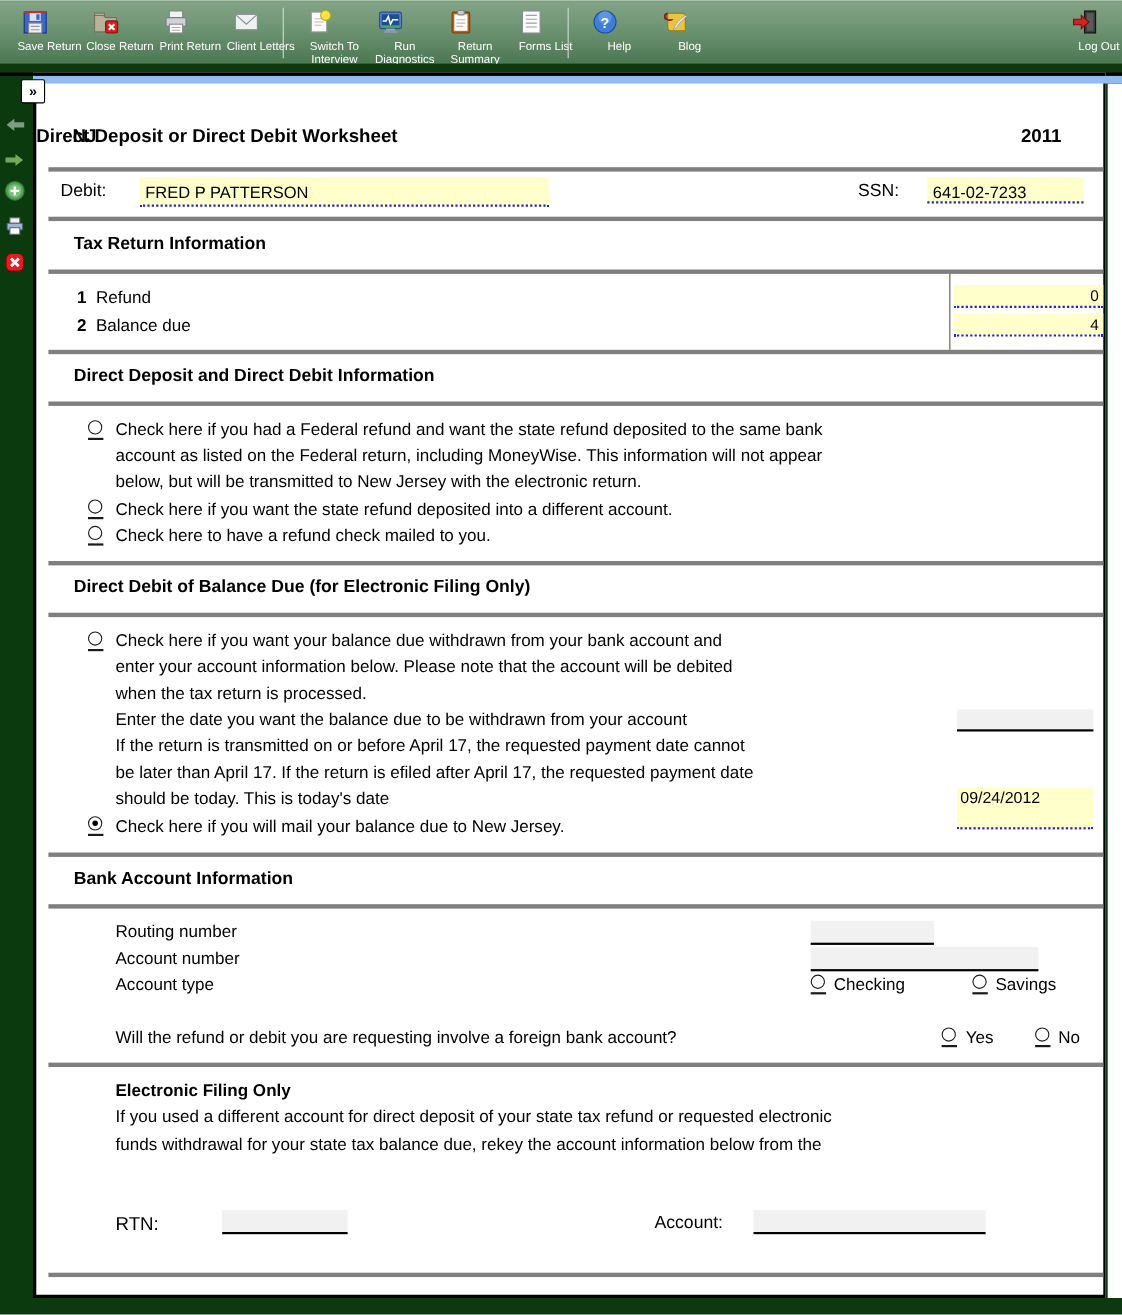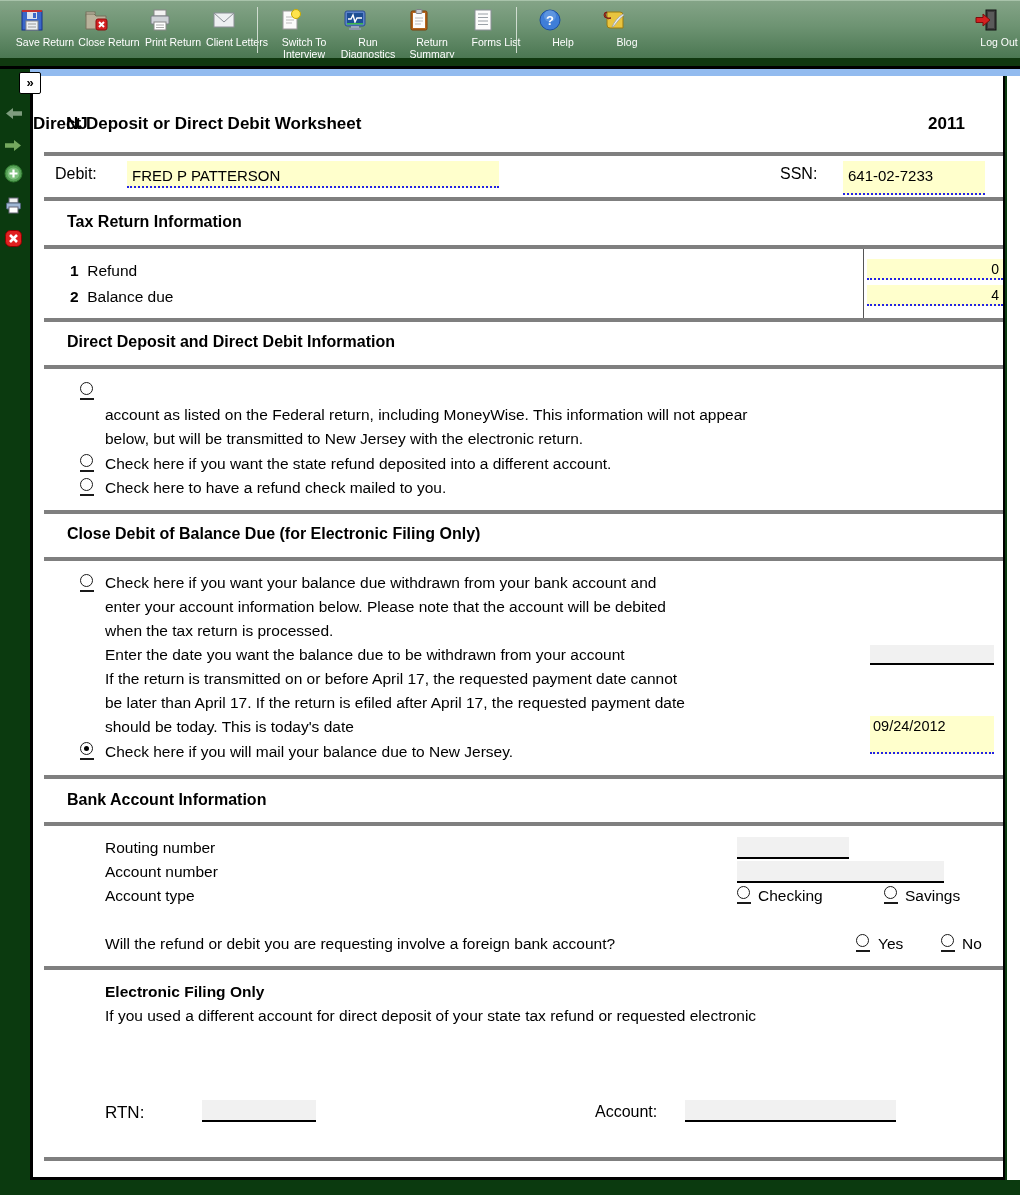--- a/index.html
+++ b/index.html
@@ -242,21 +242,21 @@
 <div class="panel">
 
   <div class="hdr-state" style="top:45px">NJ</div>
   <div class="hdr-title" style="top:45px">Direct Deposit or Direct Debit Worksheet</div>
   <div class="hdr-year" style="top:45px">2011</div>
   <div class="hline" style="top:83px"></div>
 
   <div class="txt" style="left:22px;top:96px;font-size:16px">Debit:</div>
   <div class="field-y" style="left:94px;top:92px;width:372px;height:27px;padding:6px 0 0 5px;font-size:15px">FRED P PATTERSON</div>
   <div class="txt" style="left:747px;top:96px;font-size:16px">SSN:</div>
-  <div class="field-y" style="left:810px;top:92px;width:142px;height:34px;padding:6px 0 0 5px;font-size:15px">641-02-7233</div>
+  <div class="field-y" style="left:810px;top:92px;width:142px;height:24px;padding:6px 0 0 5px;font-size:15px">641-02-7233</div>
   <div class="hline" style="top:128px"></div>
 
   <div class="sechead" style="top:144px">Tax Return Information</div>
   <div class="hline" style="top:176px"></div>
 
   <div class="abs" style="left:830px;top:180px;width:1px;height:69px;background:#555"></div>
   <div class="txt" style="left:37px;top:193px">
     <span class="rownum">1</span>&nbsp;&nbsp;<span>Refund</span>
   </div>
   <div class="field-y amt" style="top:190px">0</div>
@@ -265,36 +265,37 @@
   </div>
   <div class="field-y amt" style="top:216px">4</div>
   <div class="hline" style="top:249px"></div>
 
   <div class="sechead" style="top:264px">Direct Deposit and Direct Debit Information</div>
   <div class="hline" style="top:296px"></div>
 
   <span class="radio" style="left:47px;top:312px">
       <span class="circ"></span>
     </span>
+  <div class="txt" style="left:72px;top:313px">Check here if you had a Federal refund and want the state refund deposited to the same bank</div>
   <div class="txt" style="left:72px;top:361px">below,  but will be transmitted to New Jersey with the electronic return.</div>
   <div class="txt" style="left:72px;top:337px">account as listed on the Federal return,  including MoneyWise.  This information will not appear</div>
 
   <span class="radio" style="left:47px;top:384px">
       <span class="circ"></span>
     </span>
   <div class="txt" style="left:72px;top:386px">Check here if you want the state refund deposited into a different account.</div>
 
   <span class="radio" style="left:47px;top:408px">
       <span class="circ"></span>
     </span>
   <div class="txt" style="left:72px;top:410px">Check here to have a refund check mailed to you.</div>
 
   <div class="hline" style="top:441px"></div>
 
-  <div class="sechead" style="top:456px">Close Debit of Balance Due  (for Electronic Filing Only)</div>
+  <div class="sechead" style="top:456px">Direct Debit of Balance Due  (for Electronic Filing Only)</div>
   <div class="hline" style="top:488px"></div>
 
   <span class="radio" style="left:47px;top:504px">
       <span class="circ"></span>
     </span>
   <div class="txt" style="left:72px;top:529px">enter your account information below.   Please note that the account will be debited</div>
   <div class="txt" style="left:72px;top:505px">Check here if you want your balance due withdrawn from your bank account and</div>
   <div class="txt" style="left:72px;top:553px">when the tax return is processed.</div>
 
   <div class="txt" style="left:72px;top:577px">Enter the date you want the balance due to be withdrawn from your account</div>
@@ -338,20 +339,21 @@
   <div class="txt" style="left:845px;top:866px">Yes</div>
   <span class="radio" style="left:908px;top:864px">
       <span class="circ"></span>
     </span>
   <div class="txt" style="left:929px;top:866px">No</div>
 
   <div class="hline" style="top:897px"></div>
 
   <div class="efhead" style="top:914px">Electronic Filing Only</div>
   <div class="txt" style="left:72px;top:938px">If you used a different account for direct deposit of your state tax refund or requested electronic</div>
+  <div class="txt" style="left:72px;top:963px">funds withdrawal for your state tax balance due,  rekey the account information below from the</div>
 
   <div class="txt" style="left:72px;top:1034px;font-size:17px">RTN:</div>
   <div class="field-g" style="left:169px;top:1031px;width:114px;height:22px"></div>
   <div class="txt" style="left:562px;top:1034px;font-size:16px">Account:</div>
   <div class="field-g" style="left:652px;top:1031px;width:211px;height:22px"></div>
 
   <div class="hline" style="top:1088px"></div>
 </div>
 
 </body></html>

